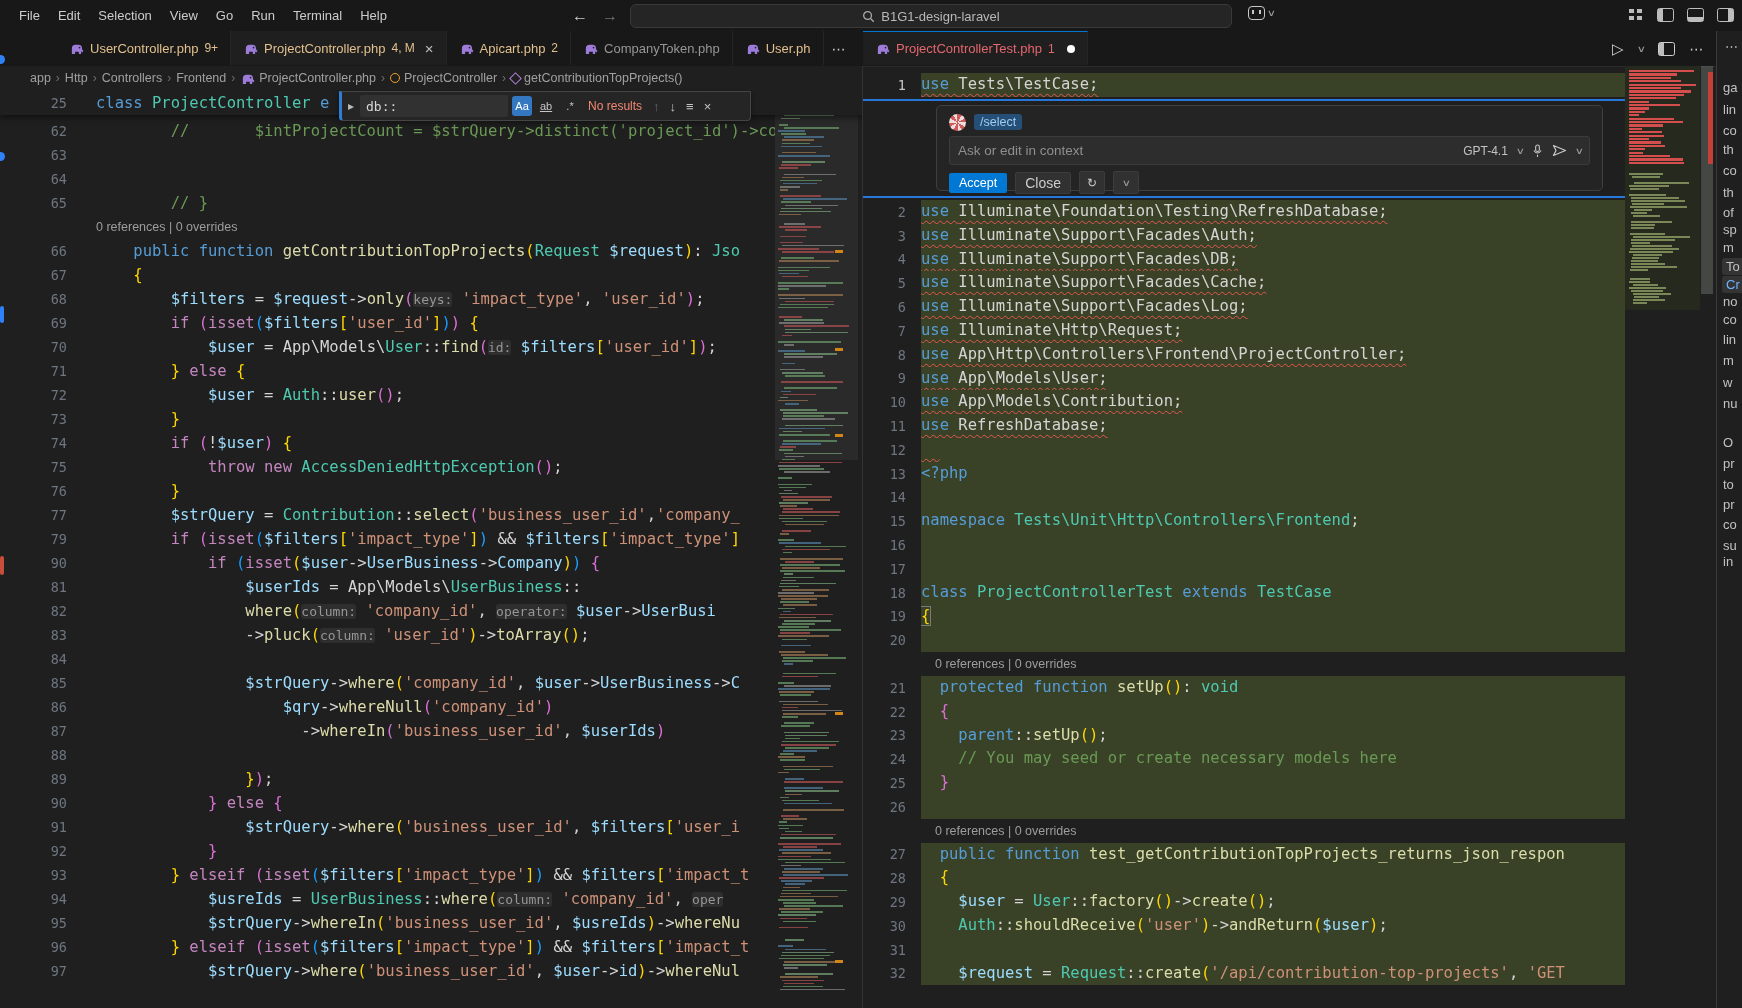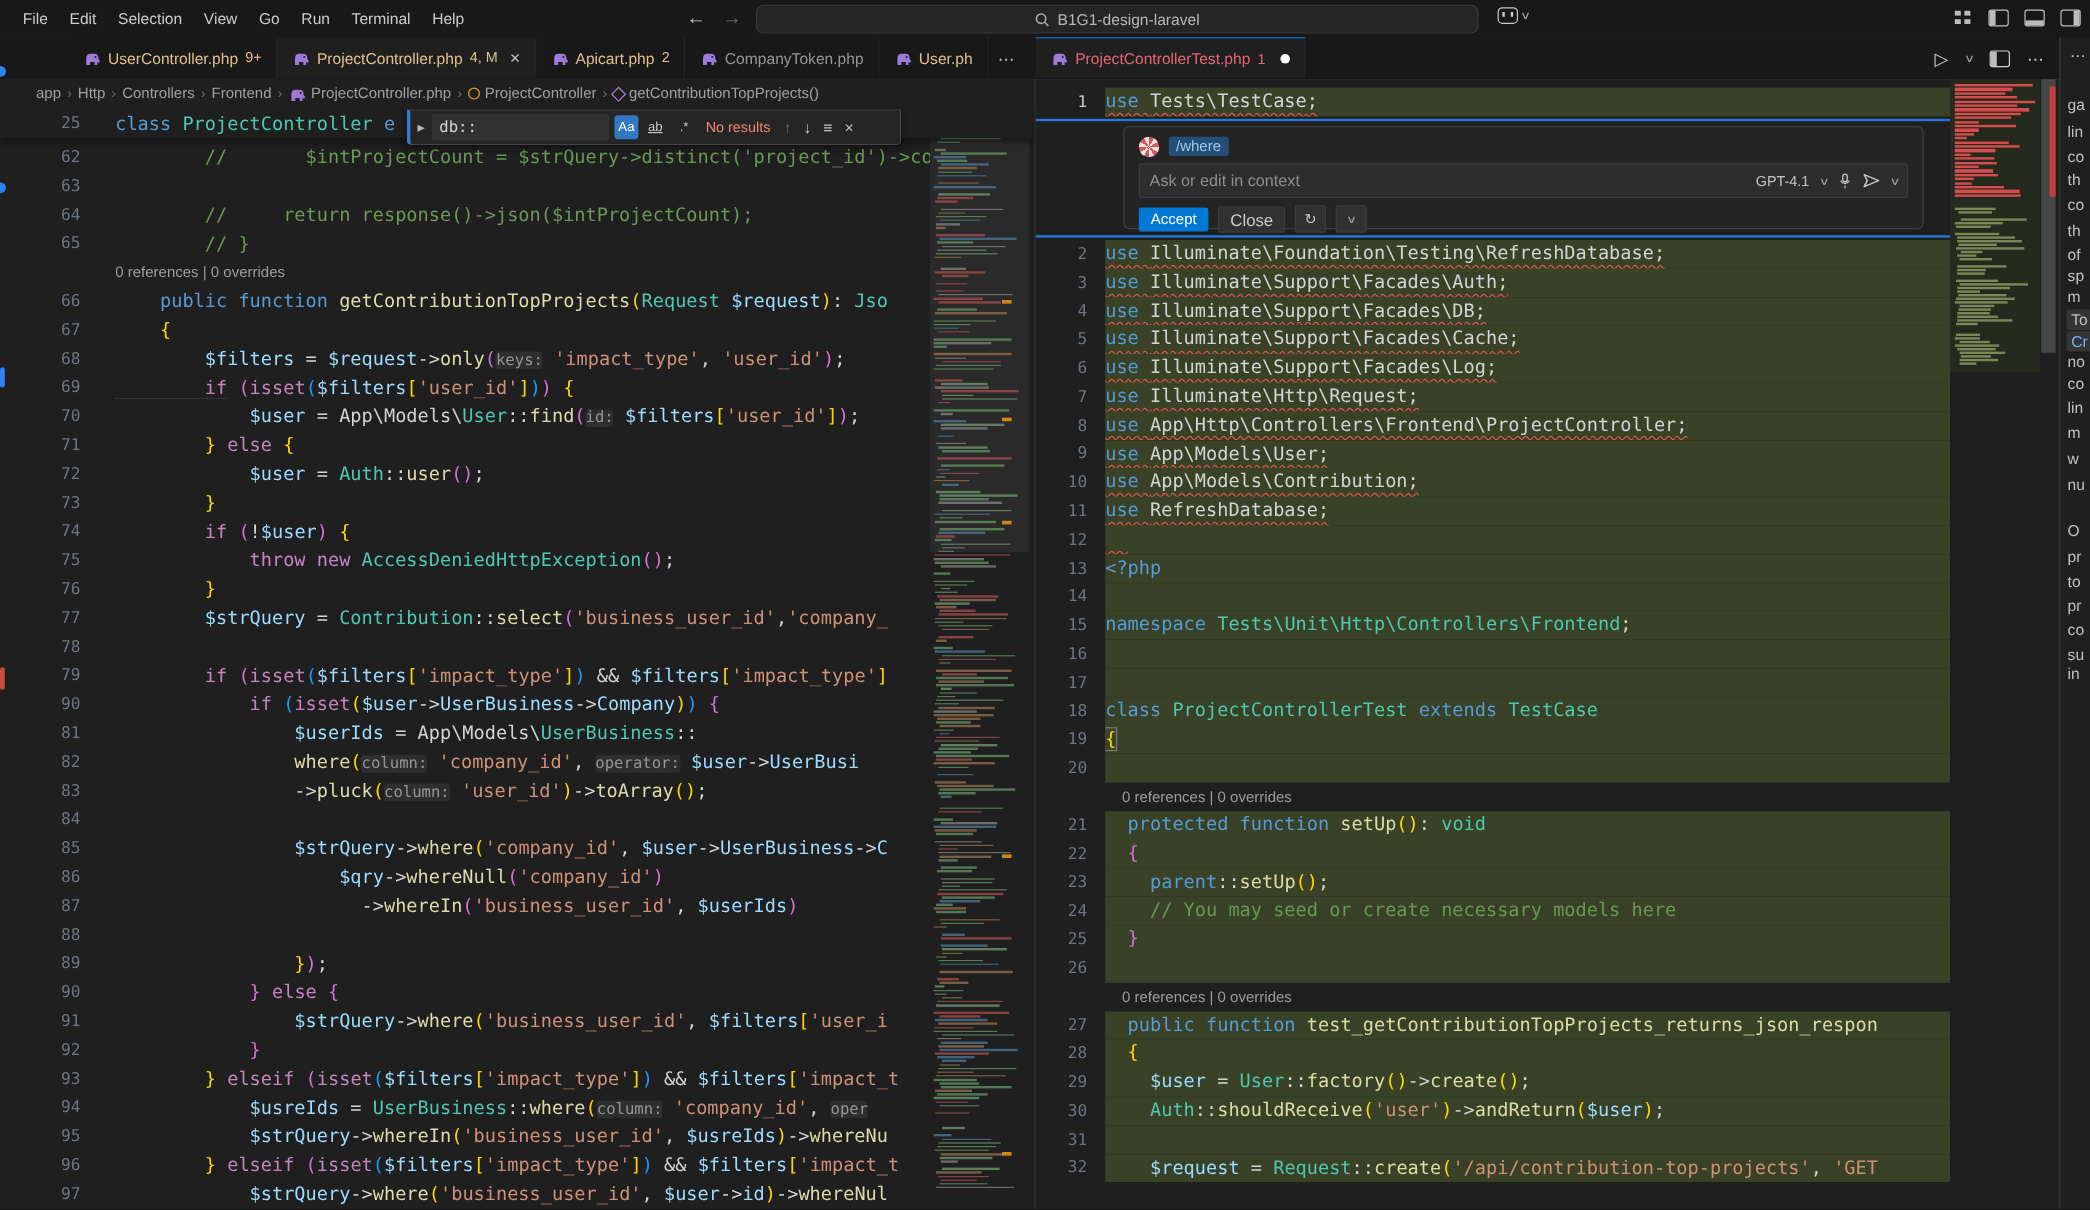--- a/index.html
+++ b/index.html
@@ -281,21 +281,20 @@
         <div class="lrow">
           <span class="ln">62</span>
           <span class="pre"><span class="tk-cm">        //       $intProjectCount = $strQuery-&gt;distinct('project_id')-&gt;cou</span></span>
         </div>
         <div class="lrow">
           <span class="ln">63</span>
           <span class="pre"></span>
         </div>
         <div class="lrow">
           <span class="ln">64</span>
-          <span class="pre"><span class="tk-cm">        //     return response()-&gt;json($intProjectCount);</span></span>
         </div>
         <div class="lrow">
           <span class="ln">65</span>
           <span class="pre"><span class="tk-cm">        // }</span></span>
         </div>
         <div class="lrow">
           <span style="width: 96px; flex: 0 0 auto;"></span>
           <span class="lens">0 references | 0 overrides</span>
         </div>
         <div class="lrow">
@@ -338,24 +337,20 @@
           <span class="ln">75</span>
           <span class="pre"><span class="tk-ct">            throw new </span><span class="tk-ty x-wa">AccessDeniedHttpException</span><span class="tk-b2">()</span><span class="tk-pl">;</span></span>
         </div>
         <div class="lrow">
           <span class="ln">76</span>
           <span class="pre"><span class="tk-b1">        }</span></span>
         </div>
         <div class="lrow">
           <span class="ln">77</span>
           <span class="pre"><span class="tk-va">        $strQuery</span><span class="tk-pl"> = </span><span class="tk-ty">Contribution</span><span class="tk-pl">::</span><span class="tk-fn x-dt">select</span><span class="tk-b2">(</span><span class="tk-st">'business_user_id'</span><span class="tk-pl">,</span><span class="tk-st">'company_</span></span>
-        </div>
-        <div class="lrow">
-          <span class="ln">78</span>
-          <span class="pre"></span>
         </div>
         <div class="lrow">
           <span class="ln">79</span>
           <span class="pre"><span class="tk-ct">        if</span><span class="tk-pl"> </span><span class="tk-b2">(</span><span class="tk-ct">isset</span><span class="tk-b3">(</span><span class="tk-va">$filters</span><span class="tk-b1">[</span><span class="tk-st">'impact_type'</span><span class="tk-b1">]</span><span class="tk-b3">)</span><span class="tk-pl"> &amp;&amp; </span><span class="tk-va">$filters</span><span class="tk-b1">[</span><span class="tk-st">'impact_type'</span><span class="tk-b1">]</span></span>
         </div>
         <div class="lrow">
           <span class="ln">90</span>
           <span class="pre"><span class="tk-ct">            if</span><span class="tk-pl"> </span><span class="tk-b3">(</span><span class="tk-ct">isset</span><span class="tk-b1">(</span><span class="tk-va">$user</span><span class="tk-pl">-&gt;</span><span class="tk-va">UserBusiness</span><span class="tk-pl">-&gt;</span><span class="tk-va">Company</span><span class="tk-b1">)</span><span class="tk-b3">)</span><span class="tk-pl"> </span><span class="tk-b2">{</span></span>
         </div>
         <div class="lrow">
@@ -700,21 +695,21 @@
         <div class="rrow green" style="height: 26px;">
           <span class="ln" style="color: rgb(198, 198, 198);">1</span>
           <span class="pre"><span class="tk-kw x-er">use </span><span class="tk-pl x-er">Tests\TestCase</span><span class="tk-pl x-er">;</span></span>
         </div>
       </div>
     <div class="blueline" style="top:33px"></div>
     <div class="chatzone">
       <div class="chatw">
         <div class="cw-row1">
           <span class="avatar"></span>
-          <span class="cmdchip">/where</span>
+          <span class="cmdchip">/select</span>
         </div>
         <div class="cw-input">
           <span class="cw-ph">Ask or edit in context</span>
           <span class="cw-right">
             <span class="model">GPT-4.1</span>
             <span class="chev">∨</span>
             <svg width="11" height="14" viewBox="0 0 12 15">
                 <rect x="4" y="1" width="4" height="7" rx="2" fill="none" stroke="#c8c8c8" stroke-width="1.2"></rect>
                 <path d="M2 7 q4 5.5 8 0" fill="none" stroke="#c8c8c8" stroke-width="1.2"></path>
                 <line x1="6" y1="11.5" x2="6" y2="14" stroke="#c8c8c8" stroke-width="1.2"></line>

